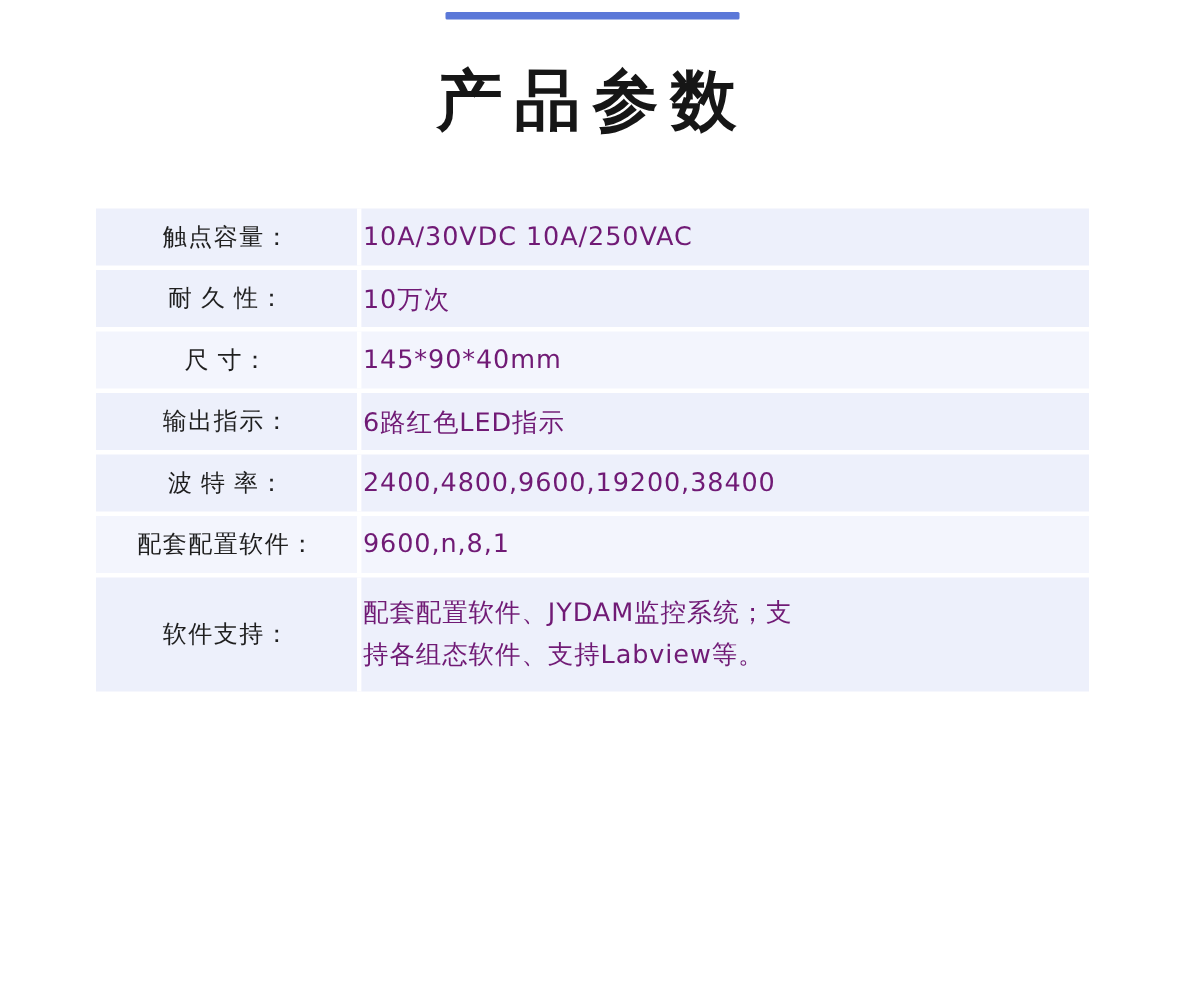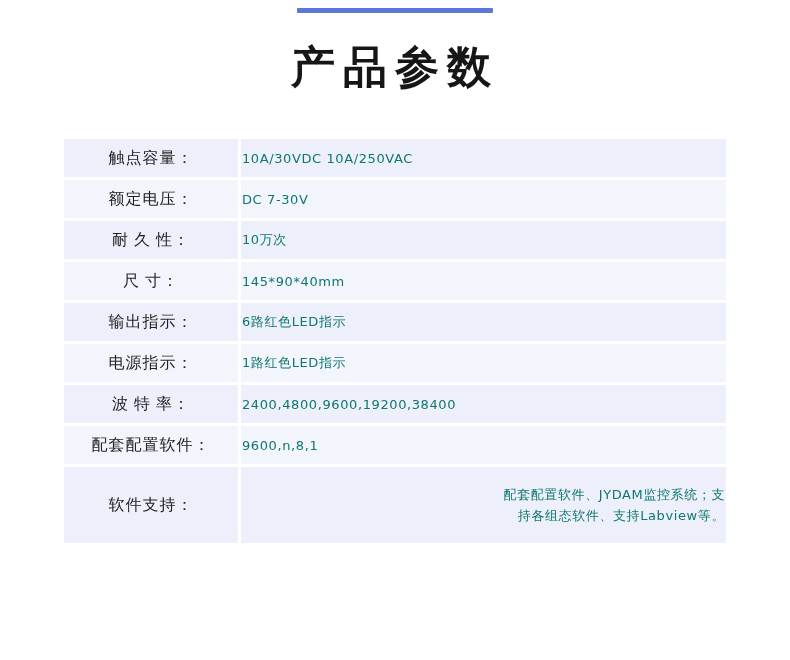--- a/index.html
+++ b/index.html
@@ -62,72 +62,63 @@
   td.label-cell {
     width: 172px;
     text-align: center;
     font-size: 16px;
     color: #1f1f1f;
     letter-spacing: 1px;
     border-right: 3px solid #ffffff;
     font-family: Liberation Serif, serif;
   }
   td.value-cell {
-    font-size: 13px;
-    color: #0f766e;
+    font-size: 17px;
+    color: #701a75;
     letter-spacing: 0.6px;
     font-family: "DejaVu Sans", "Liberation Sans", sans-serif;
   }
   td.value-cell.multiline {
     line-height: 1.65;
     padding-top: 6px;
     padding-bottom: 6px;
   }
   .value-line {
     display: block;
-    text-align: right;
   }
   tr.tall td {
     height: 64px;
   }
 </style>
 </head>
 <body>
 
 <div class="page">
 
   <div class="top-accent"></div>
 
   <div class="title">产品参数</div>
 
   <table class="spec-table">
     <tbody>
       <tr>
         <td class="label-cell">触点容量：</td>
         <td class="value-cell">10A/30VDC   10A/250VAC</td>
       </tr>
-      <tr class="alt">
-        <td class="label-cell">额定电压：</td>
-        <td class="value-cell">DC 7-30V</td>
-      </tr>
       <tr>
         <td class="label-cell">耐 久 性：</td>
         <td class="value-cell">10万次</td>
       </tr>
       <tr class="alt">
         <td class="label-cell">尺    寸：</td>
         <td class="value-cell">145*90*40mm</td>
       </tr>
       <tr>
         <td class="label-cell">输出指示：</td>
         <td class="value-cell">6路红色LED指示</td>
-      </tr>
-      <tr class="alt">
-        <td class="label-cell">电源指示：</td>
-        <td class="value-cell">1路红色LED指示</td>
       </tr>
       <tr>
         <td class="label-cell">波 特 率：</td>
         <td class="value-cell">2400,4800,9600,19200,38400</td>
       </tr>
       <tr class="alt">
         <td class="label-cell">配套配置软件：</td>
         <td class="value-cell">9600,n,8,1</td>
       </tr>
       <tr class="tall">

